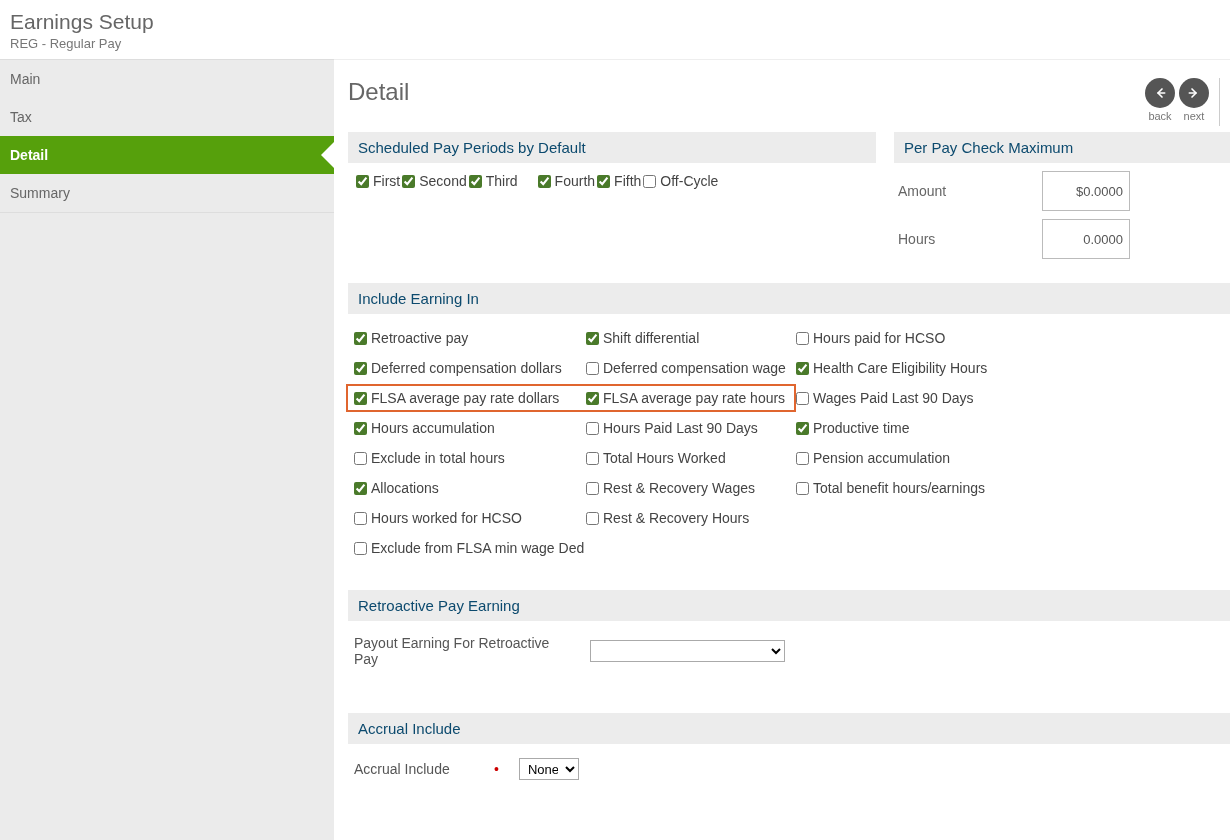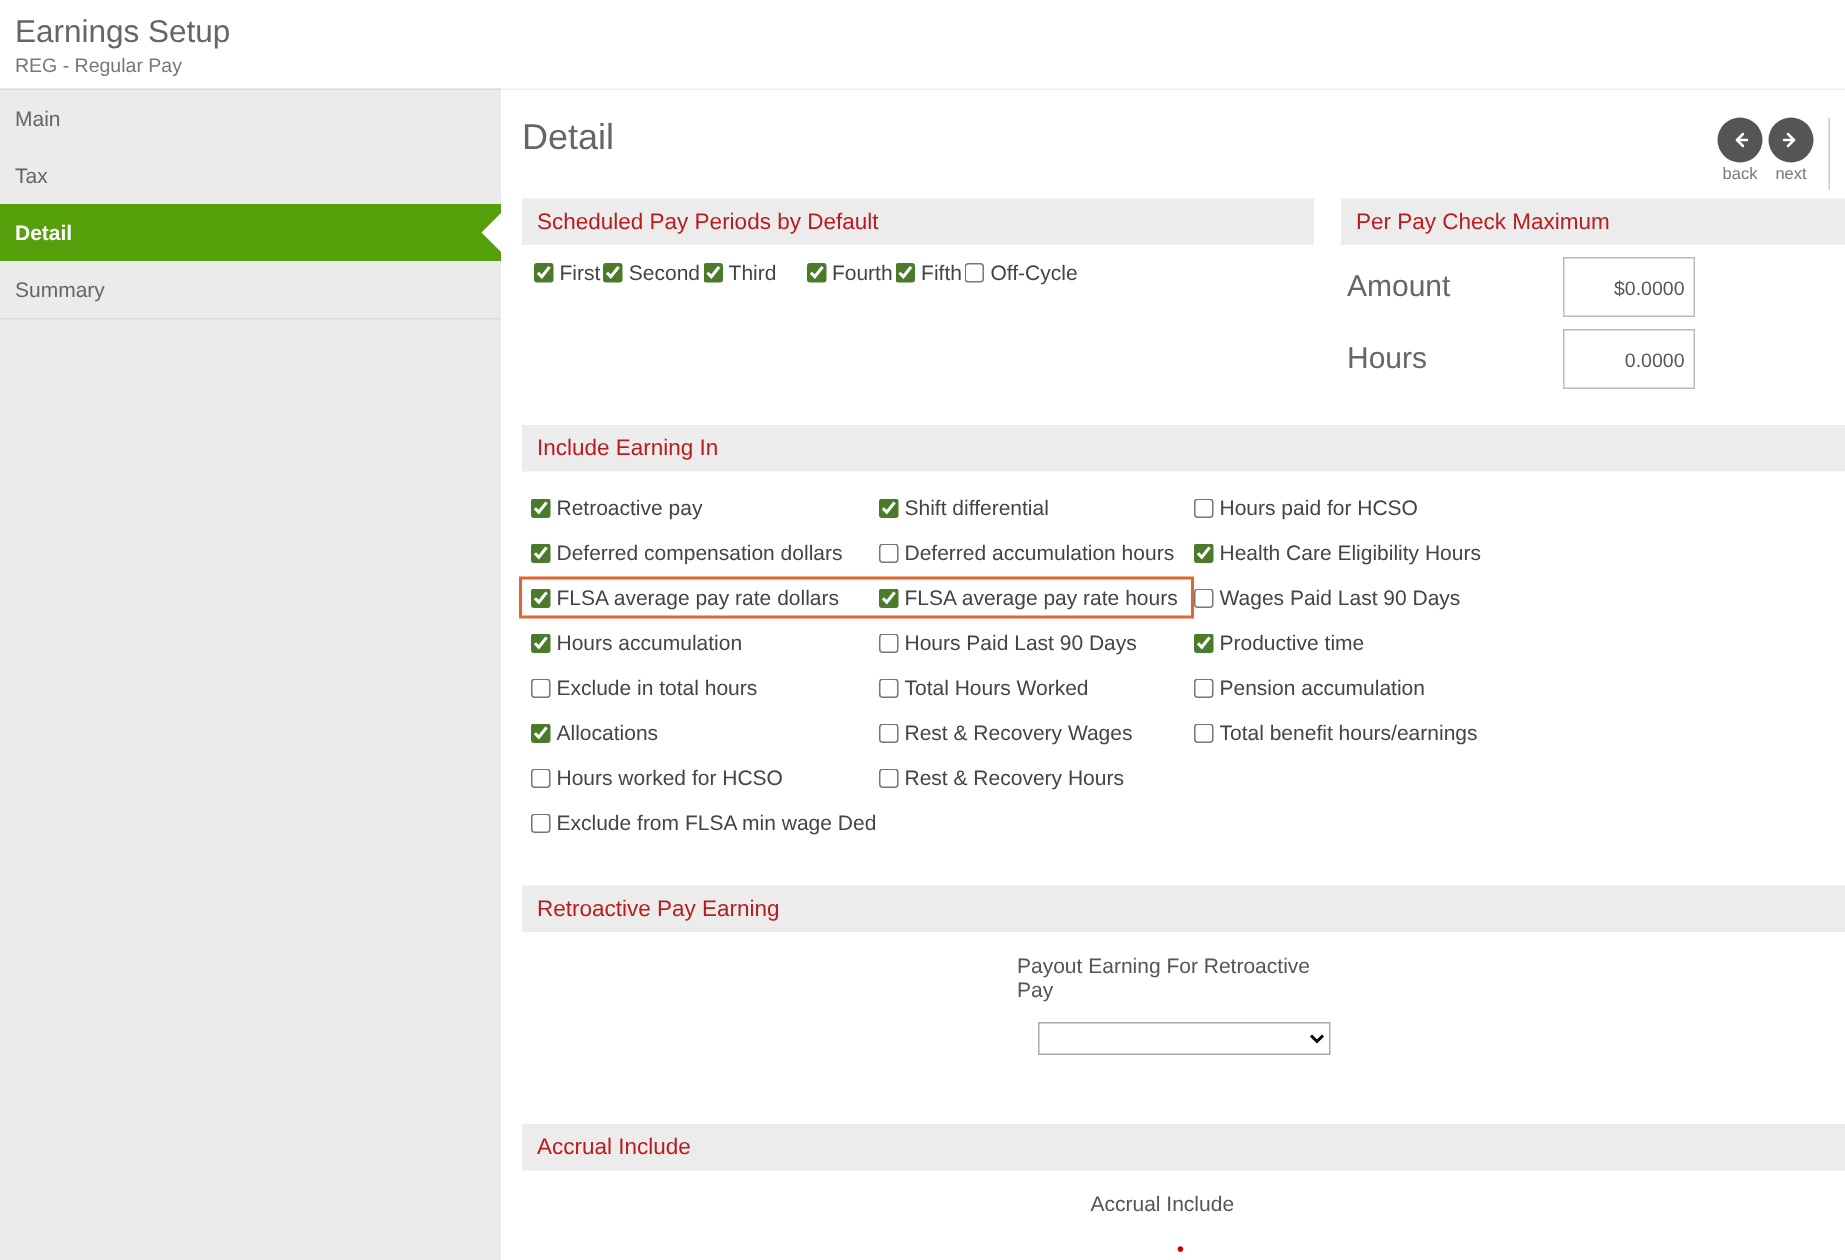--- a/index.html
+++ b/index.html
@@ -107,21 +107,21 @@
   .nav-sep { width: 1px; background: #ccc; margin-left: 6px; height: 48px; }
 
   .two-col {
     display: flex;
     gap: 18px;
   }
   .col-left { width: 528px; }
   .col-right { flex: 1; }
   .section-header {
     background: #ececec;
-    color: #b91c1c;
+    color: #0c4a6e;
     font-size: 15px;
     padding: 7px 10px;
     margin-bottom: 8px;
   }
   .pay-periods {
     display: flex;
     gap: 20px;
     padding: 0 8px 14px 8px;
   }
   .pp-col { display: flex; gap: 2px; }
@@ -131,21 +131,21 @@
     accent-color: #4a7a2a;
     cursor: pointer;
   }
   .form-row {
     display: flex;
     align-items: center;
     gap: 14px;
     margin-bottom: 8px;
     padding: 0 4px;
   }
-  .form-label { width: 130px; color: #666; font-size: 20px; }
+  .form-label { width: 130px; color: #666; font-size: 14px; }
   .text-input {
     width: 88px;
     height: 40px;
     border: 1px solid #bbb;
     padding: 2px 6px;
     font-size: 13px;
     text-align: right;
     color: #555;
   }
   .full-section { margin-top: 16px; }
@@ -160,21 +160,20 @@
   .highlight-box {
     border: 2px solid #e0652f;
     position: absolute;
     pointer-events: none;
   }
   .retro-row, .accrual-row {
     display: flex;
     align-items: center;
     gap: 14px;
     padding: 6px 6px;
-    flex-direction: column;
   }
   select {
     border: 1px solid #aaa;
     height: 22px;
     font-size: 13px;
     padding: 1px 4px;
     background: #fff;
   }
   .req { color: #c00; margin: 0 6px 0 2px; }
   .span-all { grid-column: 1 / -1; }
@@ -285,21 +284,21 @@
             <input type="checkbox" style="">
             <span>Hours paid for HCSO</span>
           </label>
 
         <label class="cb-row">
             <input type="checkbox" checked="" style="">
             <span>Deferred compensation dollars</span>
           </label>
         <label class="cb-row">
             <input type="checkbox" style="">
-            <span>Deferred accumulation hours</span>
+            <span>Deferred compensation wage</span>
           </label>
         <label class="cb-row">
             <input type="checkbox" checked="" style="">
             <span>Health Care Eligibility Hours</span>
           </label>
 
         <label class="cb-row hl">
             <input type="checkbox" checked="" style="">
             <span>FLSA average pay rate dollars</span>
           </label>

